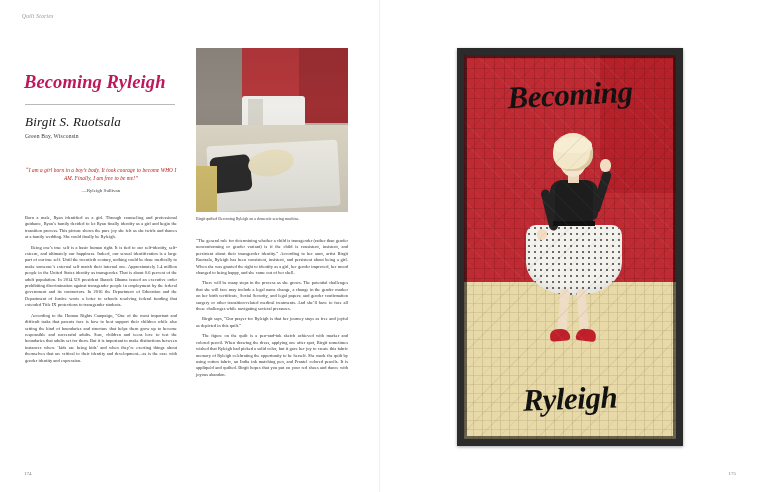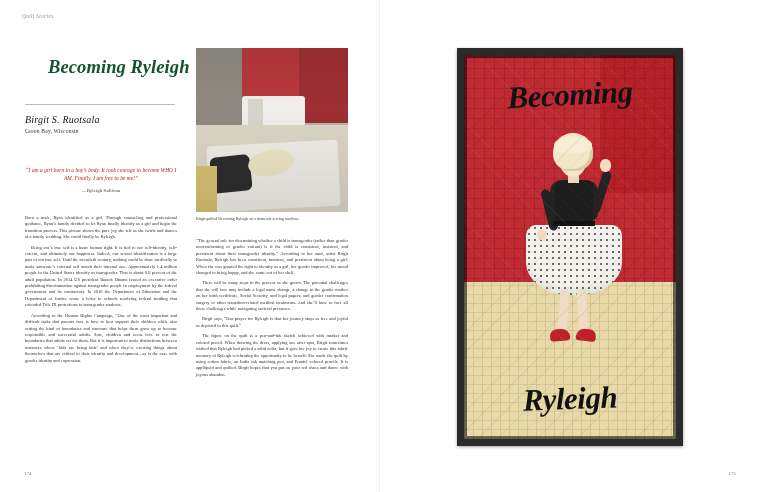--- a/index.html
+++ b/index.html
@@ -44,44 +44,43 @@
     left: 22px;
     font-family: "Liberation Serif", serif;
     font-size: 5.2px;
     letter-spacing: 0.4px;
     color: #8a8a8a;
     font-style: italic;
   }
   
   .article-title {
     position: absolute;
-    top: 44px;
+    top: 59px;
     left: 24px;
     width: 200px;
     font-family: "Liberation Serif", serif;
     font-style: italic;
     font-size: 18.5px;
     line-height: 22px;
-    color: #14532d;
+    color: #be185d;
     letter-spacing: 0.1px;
-    margin-left: 24px;
   }
   
   .byline-block {
     position: absolute;
     top: 104px;
     left: 25px;
     width: 150px;
     padding-top: 9px;
     border-top: 0.8px solid #b9b9b9;
   }
   .byline-name {
     font-family: "Liberation Serif", serif;
     font-style: italic;
-    font-size: 10px;
+    font-size: 13px;
     color: #141414;
     letter-spacing: 0.2px;
     margin-bottom: 3px;
   }
   .byline-place {
     font-family: "Liberation Serif", serif;
     font-size: 5.6px;
     color: #3a3a3a;
     letter-spacing: 0.2px;
   }

